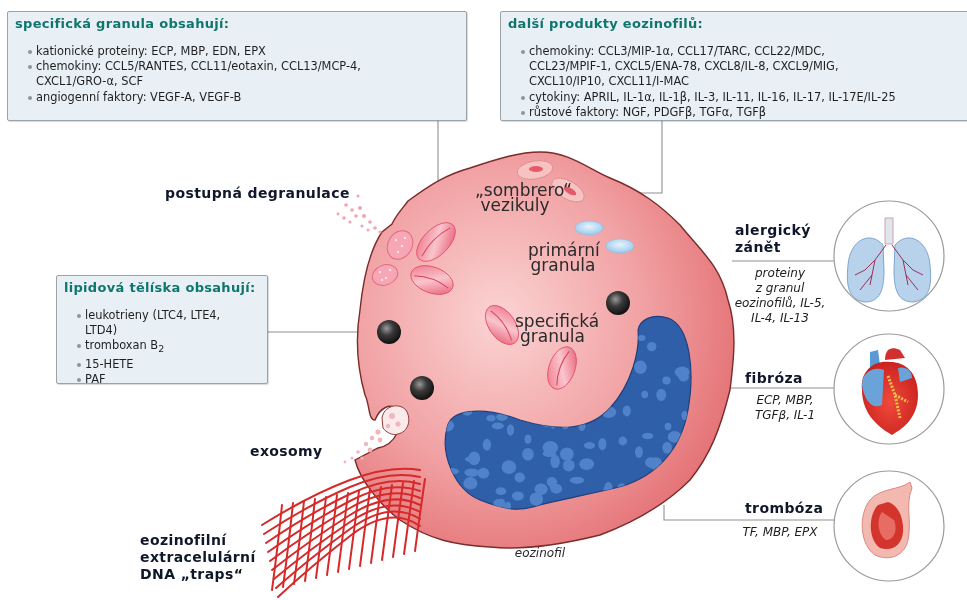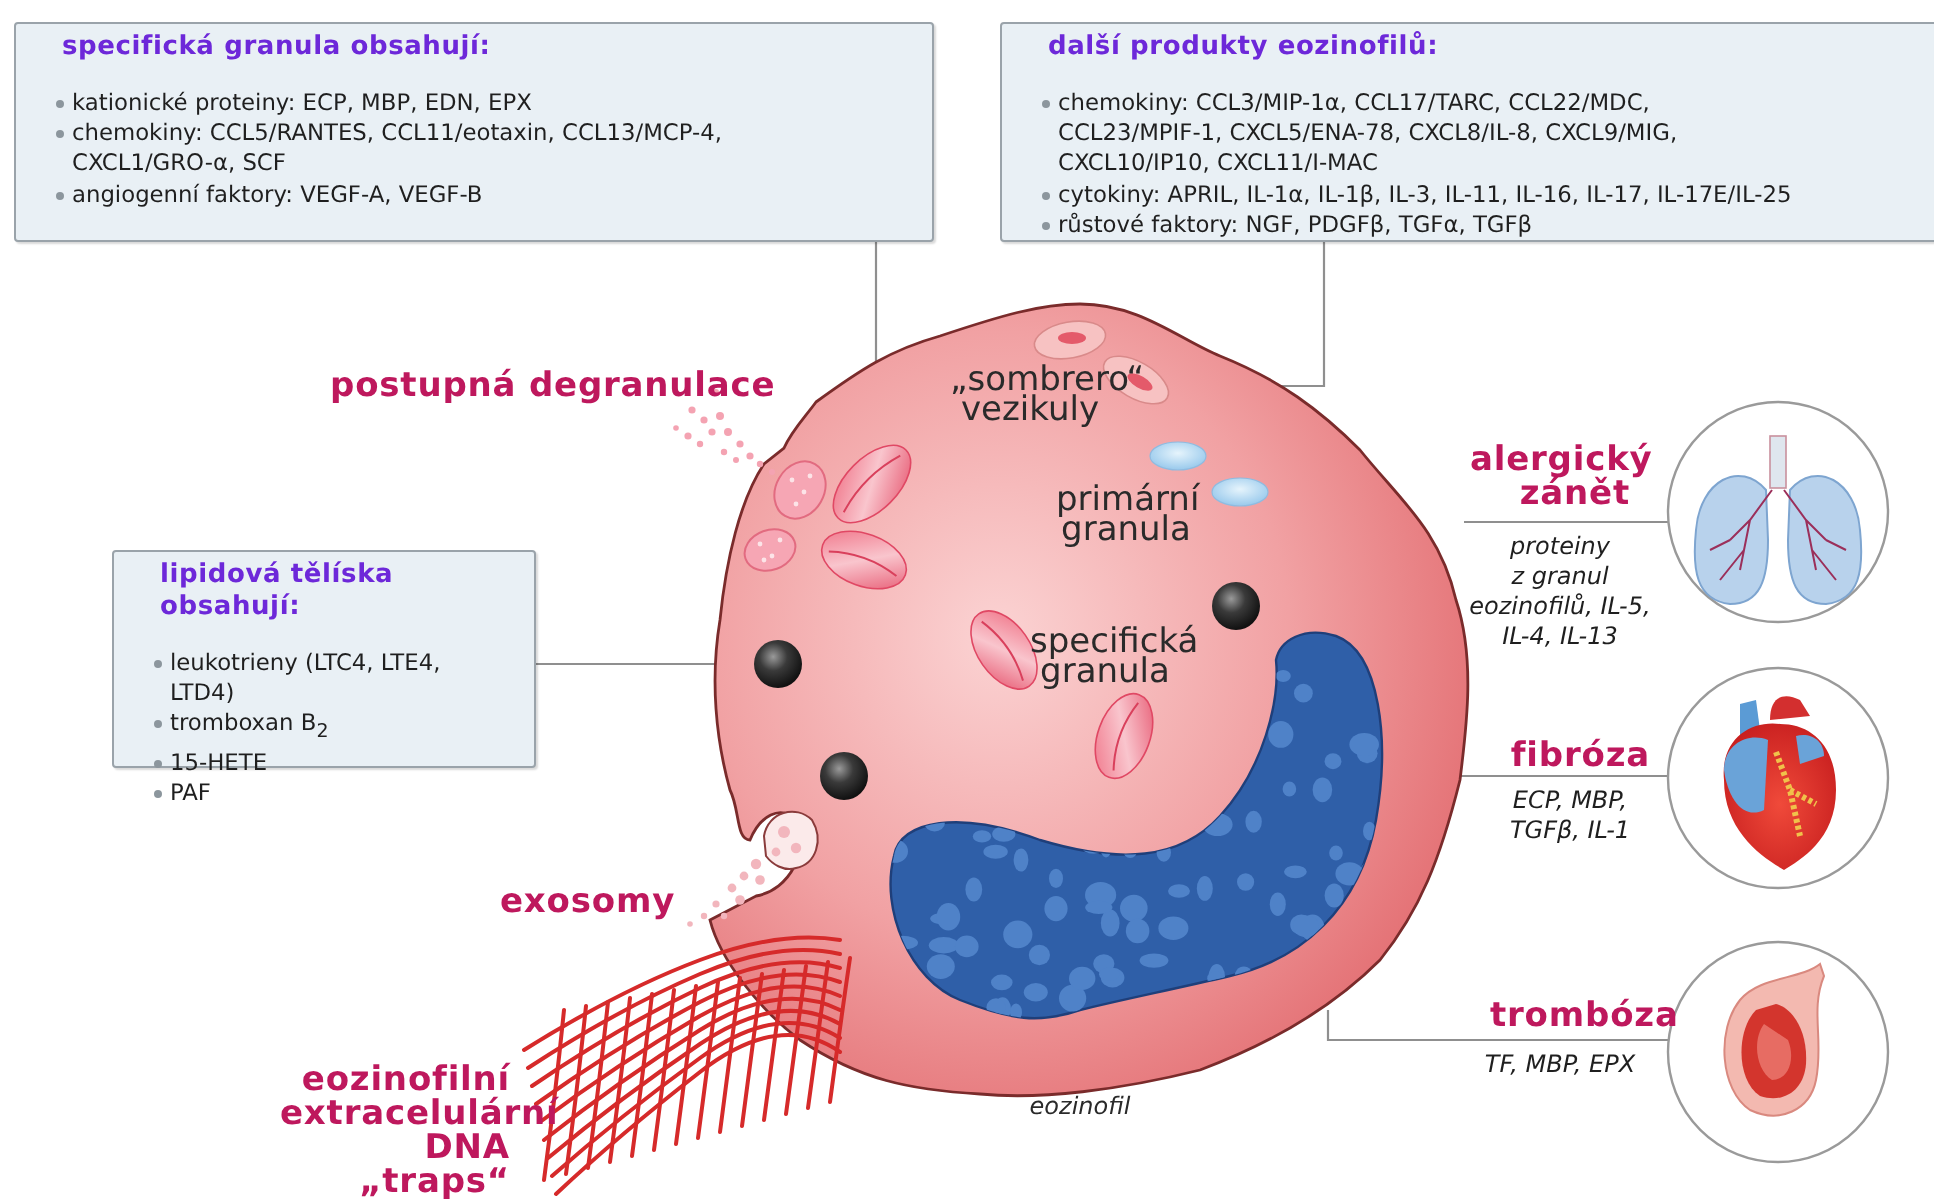--- a/index.html
+++ b/index.html
@@ -1,32 +1,32 @@
 <!DOCTYPE html>
 <html><head>
 <meta charset="utf-8">
 <style>
   html, body { margin:0; padding:0; background:#ffffff; }
   body { width:967px; height:600px; position:relative; overflow:hidden;
          font-family:"DejaVu Sans", sans-serif; color:#1f1f1f; }
   .box { position:absolute; background:#e9f0f5; border:1px solid #9aa3aa;
          border-radius:2px; box-shadow:1px 1px 1px rgba(0,0,0,0.15);
          padding:4px 7px 4px 7px; box-sizing:border-box; }
-  .box-title { color:#6d28d9; font-weight:bold; font-size:13px; letter-spacing:0.3px;
-               line-height:16px; margin-bottom:1px;margin-left:16px; }
+  .box-title { color:#0f766e; font-weight:bold; font-size:13px; letter-spacing:0.3px;
+               line-height:16px; margin-bottom:1px; }
   .box ul { list-style:none; margin:12px; padding:0; }
   .box li { font-size:11.4px; line-height:15.2px; padding-left:9px; position:relative; color:#1f1f1f; }
   .box li::before { content:""; position:absolute; left:1px; top:6px; width:4px; height:4px;
                     border-radius:50%; background:#8c969d; }
   .box li .cont { display:block; }
   #box-specific { left:7px; top:11px; width:460px; height:110px; }
   #box-other { left:500px; top:11px; width:556px; height:110px; }
   #box-lipid { left:56px; top:275px; width:212px; height:109px; }
-  .red-label { position:absolute; color:#be185d; font-weight:bold; font-size:17px;
-               letter-spacing:0.4px; line-height:17px; text-align:right; }
+  .red-label { position:absolute; color:#0f172a; font-weight:bold; font-size:14px;
+               letter-spacing:0.4px; line-height:17px; text-align:left; }
   .dark-label { position:absolute; color:#1f1f1f; font-size:12px; line-height:15px; text-align:center;font-style:italic; }
   .cell-label { position:absolute; color:#2a2a2a; font-size:17px; line-height:15px; text-align:center; }
   svg.overlay { position:absolute; left:0; top:0; }
 </style>
 </head>
 <body>
 
 <svg class="overlay" width="967" height="600" viewBox="0 0 967 600">
   <defs>
     <radialGradient id="cellGrad" cx="0.38" cy="0.42" r="0.7">

